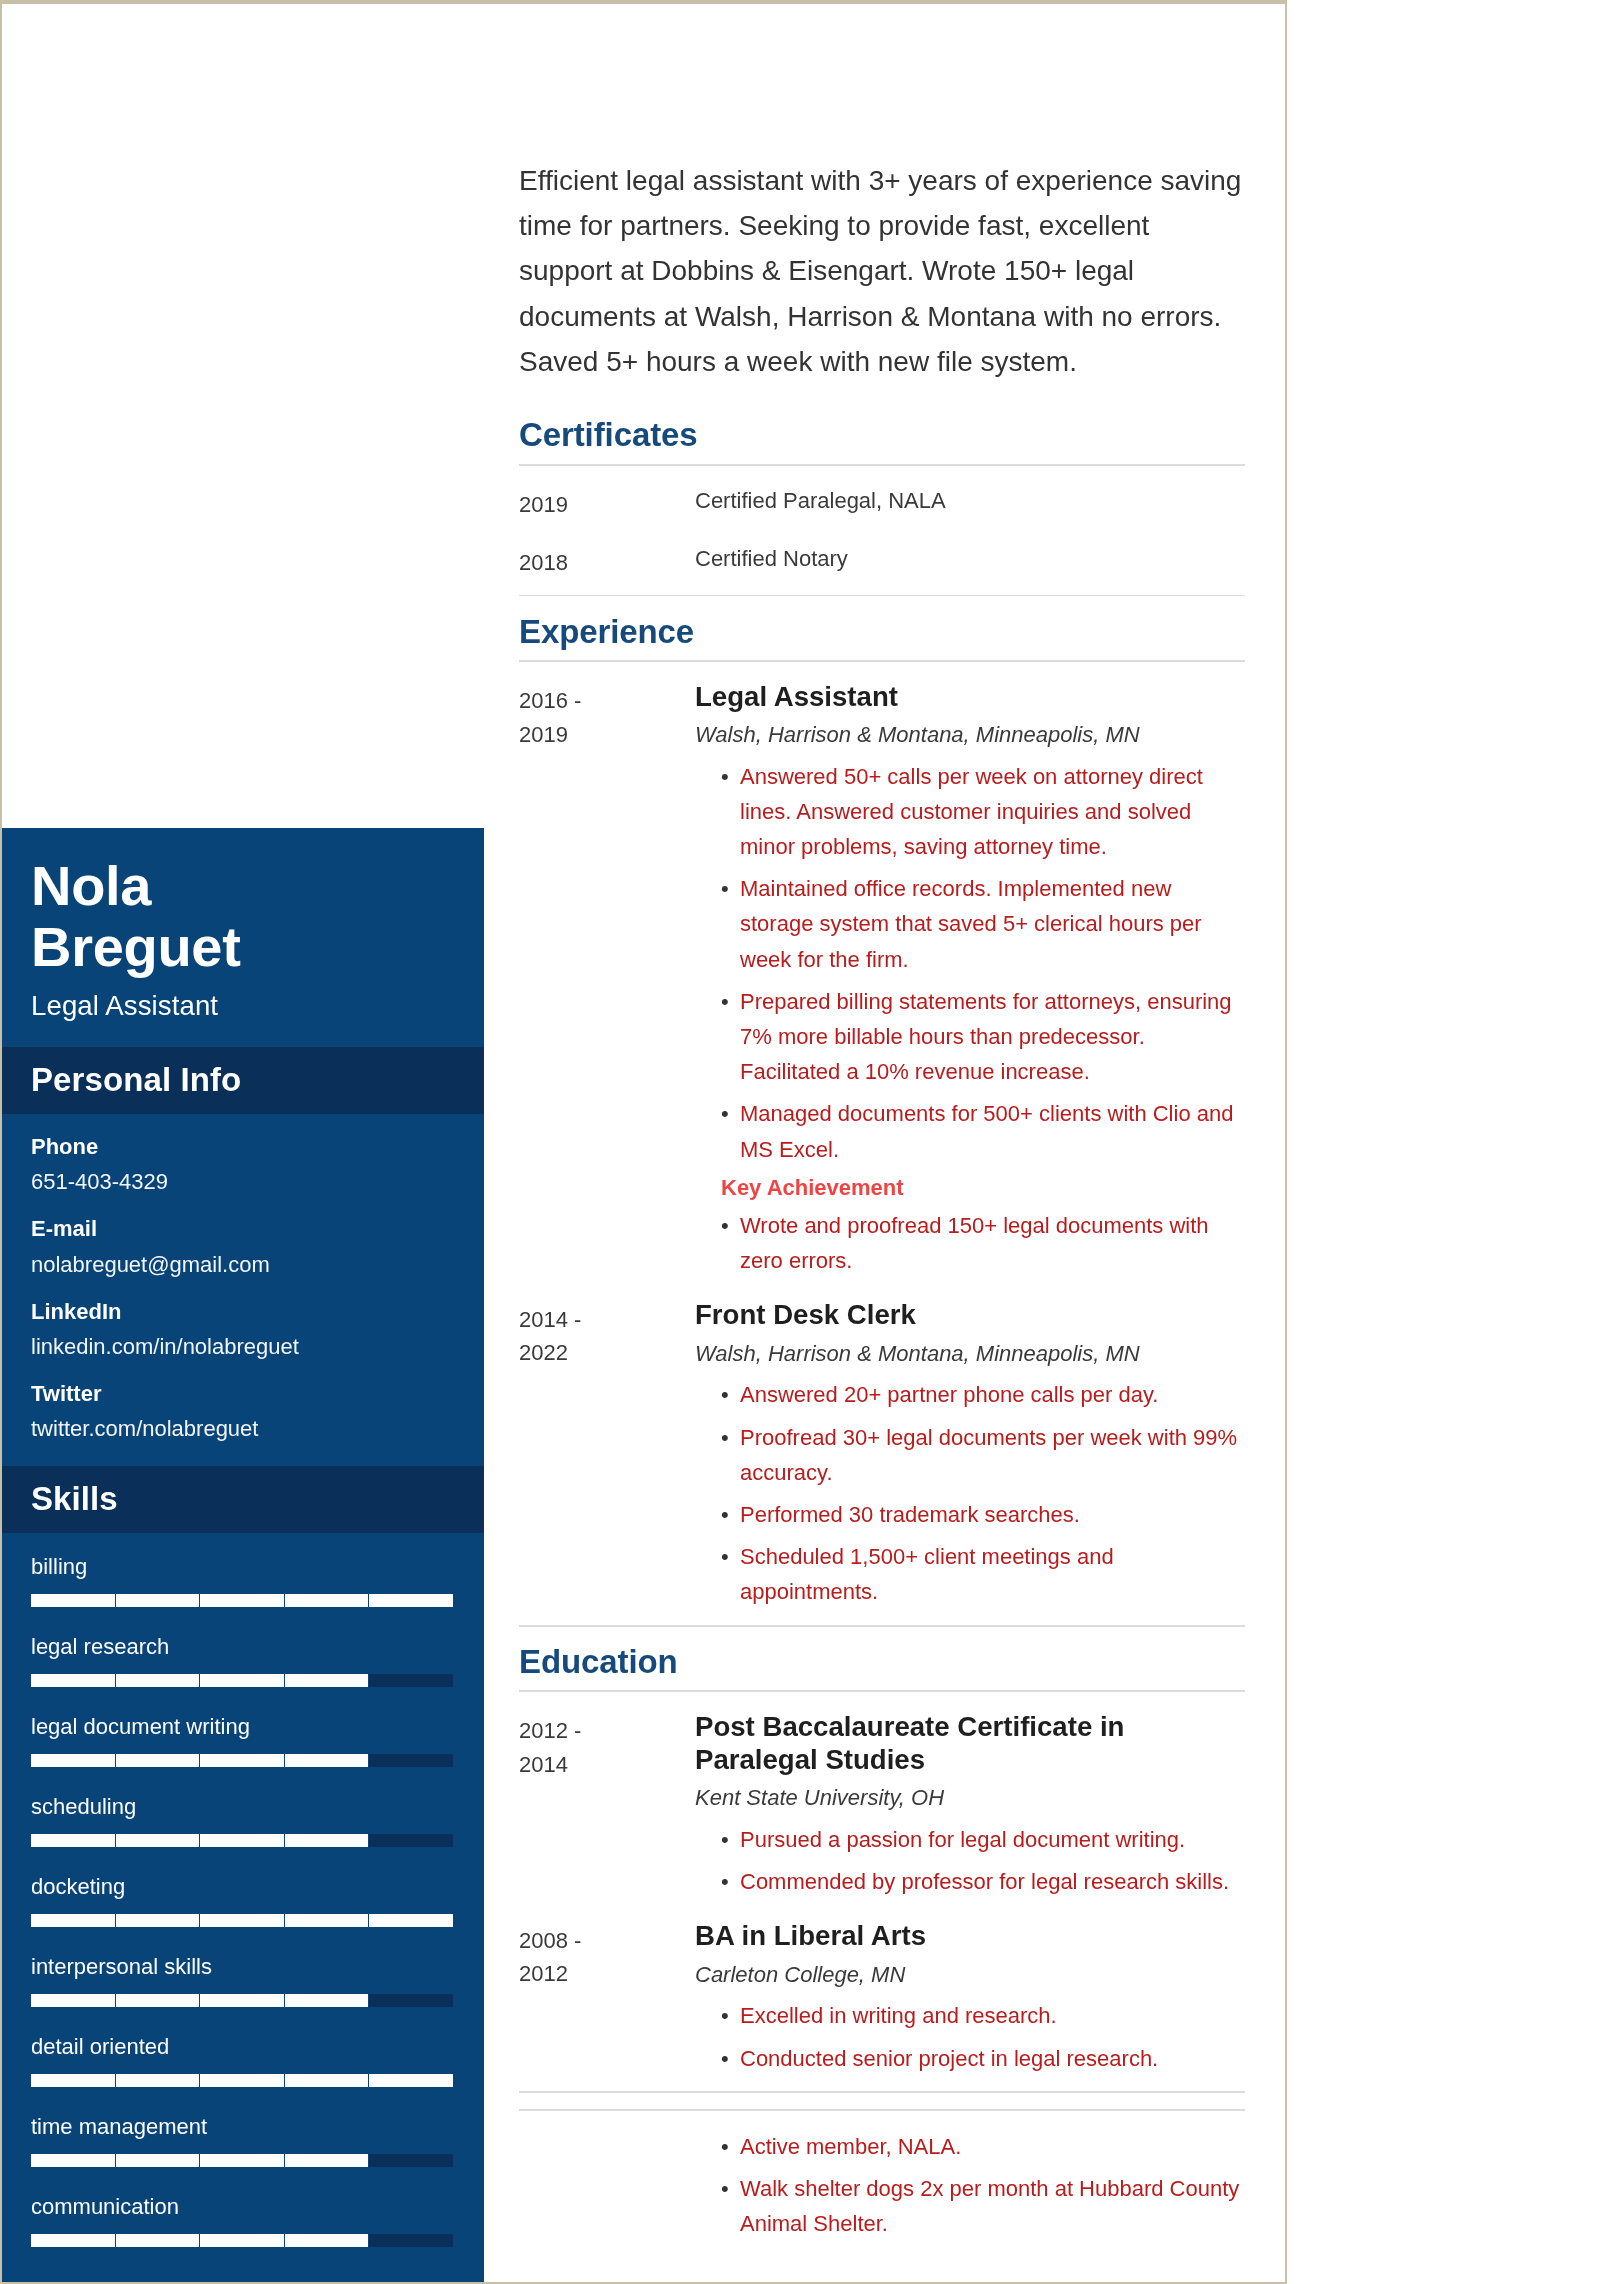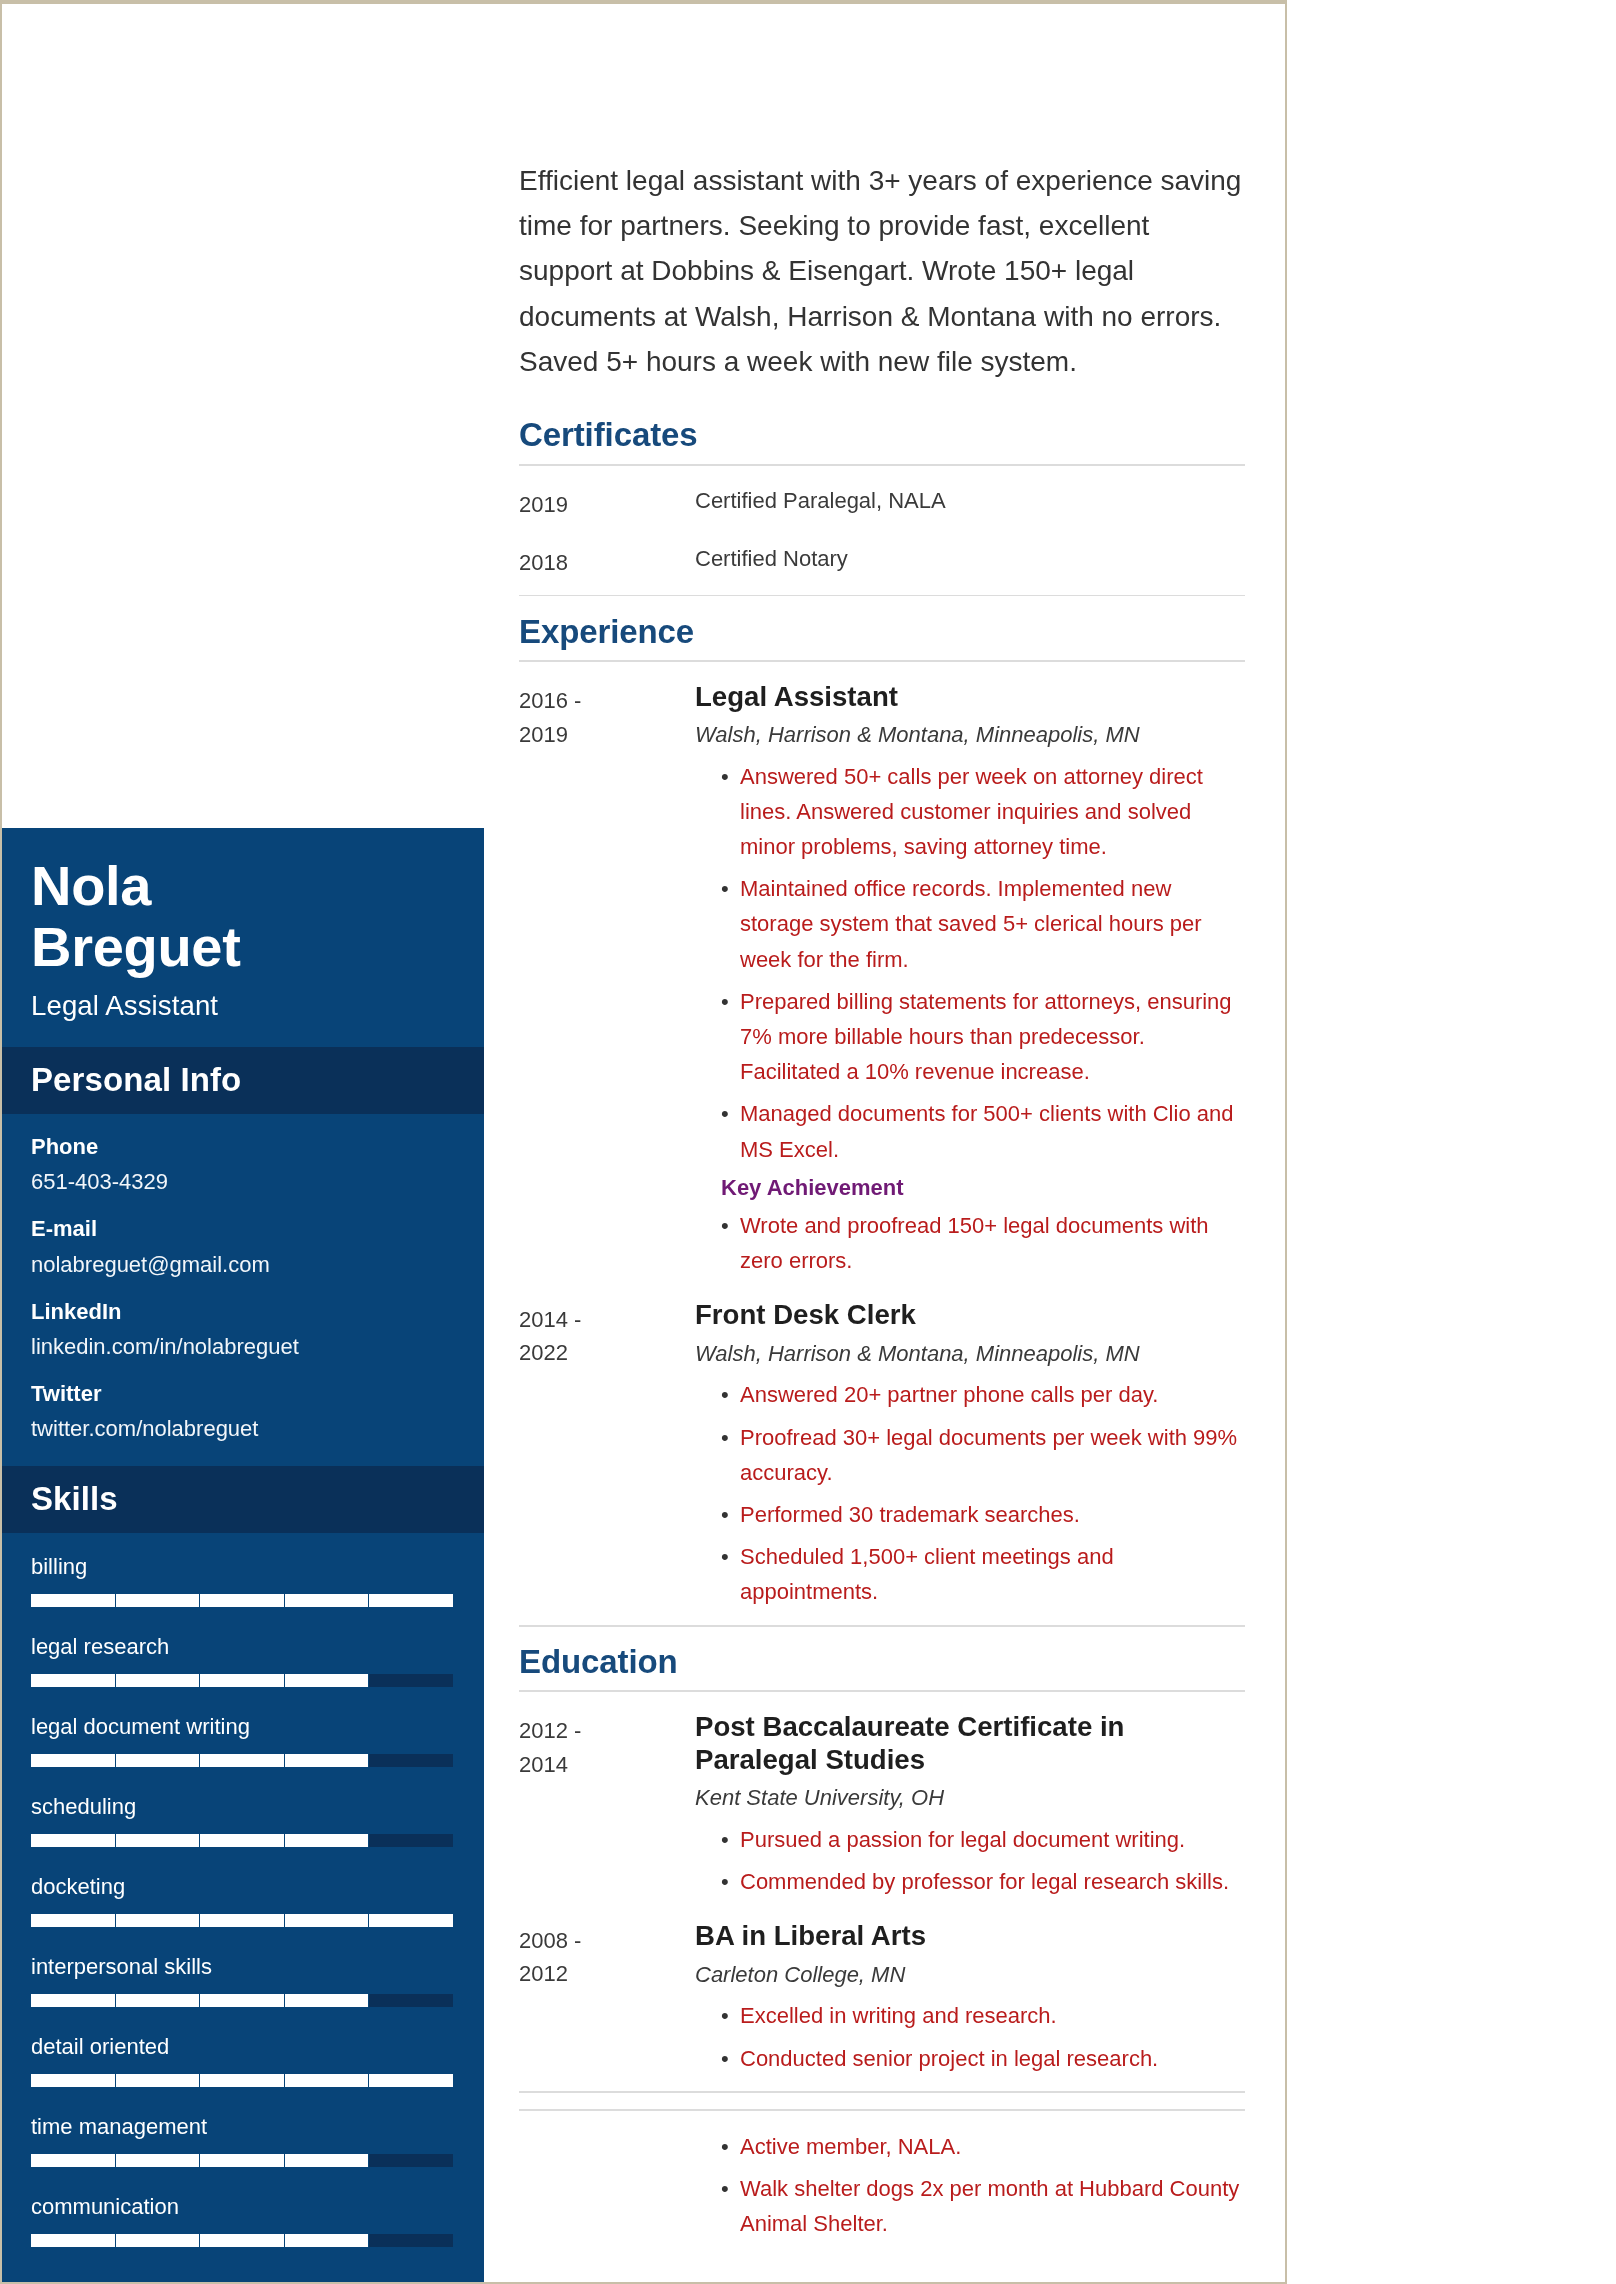--- a/index.html
+++ b/index.html
@@ -206,21 +206,21 @@
     left: 0;
     top: 0;
     color: #333333;
     font-size: 22px;
     line-height: 1.6;
   }
 
   .key-achievement-label {
     font-size: 22px;
     font-weight: bold;
-    color: #701a75;
+    color: #ef4444;
     margin: 8.2px 0 7px 26px;
   }
 
   .activities-wrap { padding-left: 176px; }
 </style>
 </head>
 <body>
 
 <div class="page">
 

